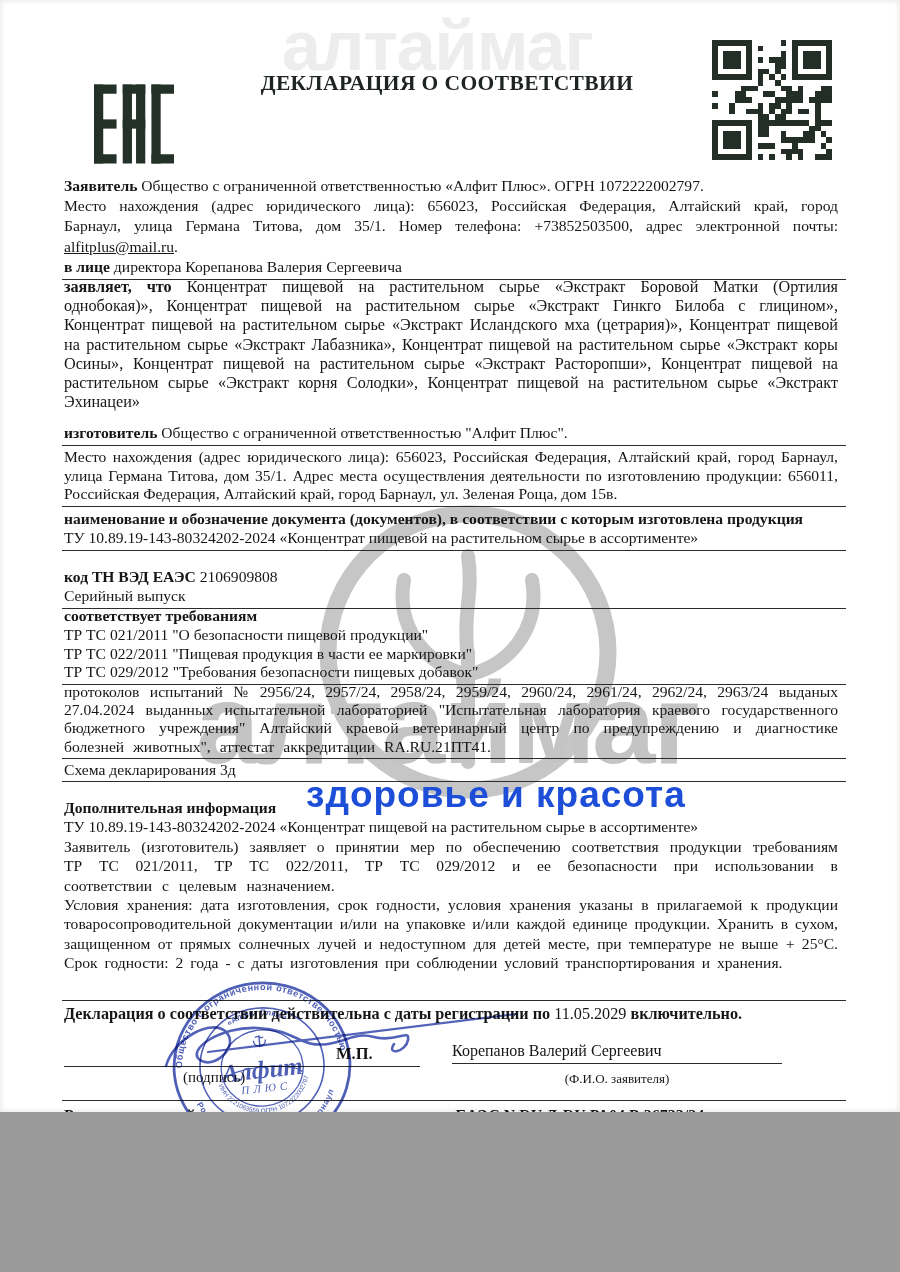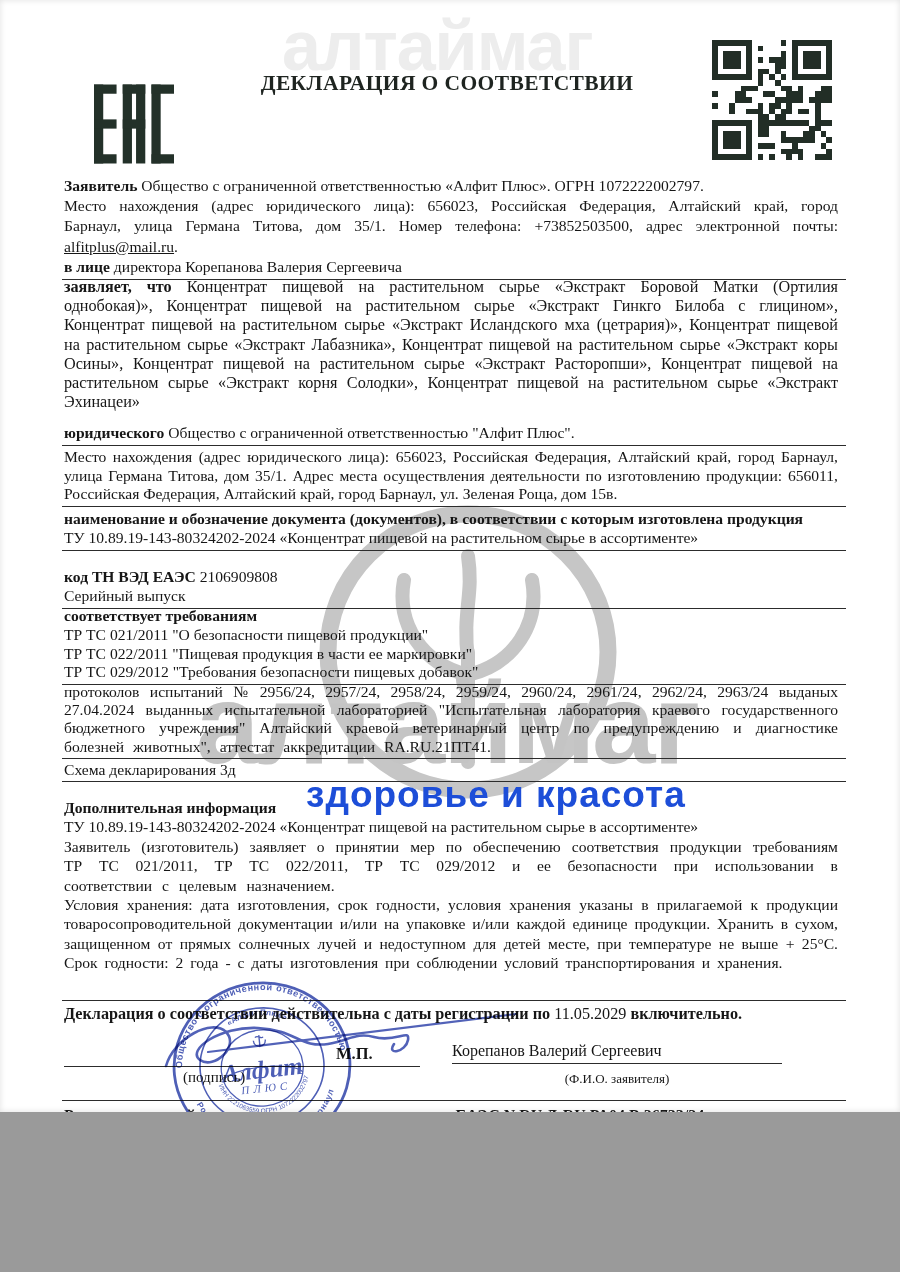--- a/index.html
+++ b/index.html
@@ -211,21 +211,21 @@
     <p class="spread3"><span>Место нахождения (адрес юридического лица): 656023, Российская Федерация, Алтайский край, город Барнаул, улица Германа Титова, дом 35/1. Номер телефона: +73852503500, адрес электронной почты: </span><a class="u" href="#">alfitplus@mail.ru</a><span>.</span></p>
     <p><span class="b">в лице</span><span> директора Корепанова Валерия Сергеевича</span></p>
     <hr class="rule">
   </div>
 
   <div class="sec" style="top:278px;line-height:19.2px;font-size:16.2px;word-spacing:2px">
     <p><span class="b">заявляет, что</span><span> Концентрат пищевой на растительном сырье «Экстракт Боровой Матки (Ортилия однобокая)», Концентрат пищевой на растительном сырье «Экстракт Гинкго Билоба с глицином», Концентрат пищевой на растительном сырье «Экстракт Исландского мха (цетрария)», Концентрат пищевой на растительном сырье «Экстракт Лабазника», Концентрат пищевой на растительном сырье «Экстракт коры Осины», Концентрат пищевой на растительном сырье «Экстракт Расторопши», Концентрат пищевой на растительном сырье «Экстракт корня Солодки», Концентрат пищевой на растительном сырье «Экстракт Эхинацеи»</span></p>
   </div>
 
   <div class="sec" style="top:424px">
-    <p><span class="b">юридического</span><span> Общество с ограниченной ответственностью "Алфит Плюс".</span></p>
+    <p><span class="b">изготовитель</span><span> Общество с ограниченной ответственностью "Алфит Плюс".</span></p>
     <hr class="rule">
     <p>Место нахождения (адрес юридического лица): 656023, Российская Федерация, Алтайский край, город Барнаул, улица Германа Титова, дом 35/1. Адрес места осуществления деятельности по изготовлению продукции: 656011, Российская Федерация, Алтайский край, город Барнаул, ул. Зеленая Роща, дом 15в.</p>
     <hr class="rule">
     <p class="b" style="line-height:19.6px">наименование и обозначение документа (документов), в соответствии с которым изготовлена продукция</p>
     <p>ТУ 10.89.19-143-80324202-2024 «Концентрат пищевой на растительном сырье в ассортименте»</p>
     <hr class="rule">
   </div>
 
   <div class="sec" style="top:568px">
     <p><span class="b">код ТН ВЭД ЕАЭС</span><span> 2106909808</span></p>

